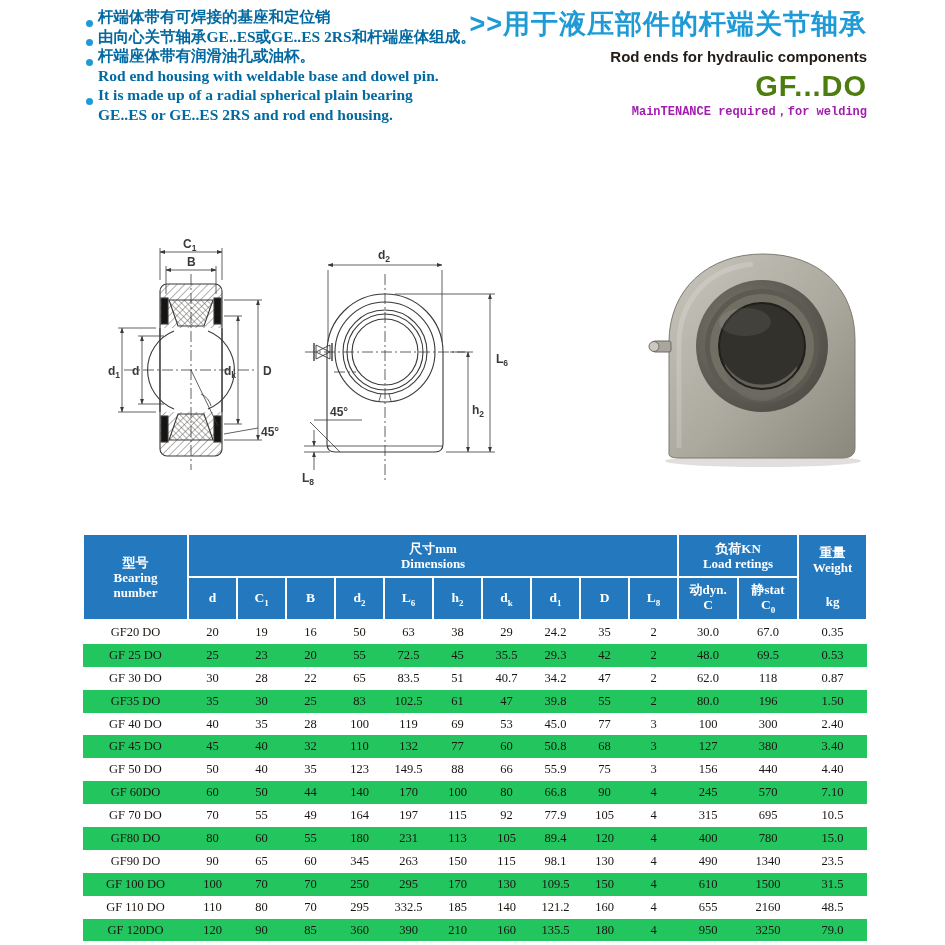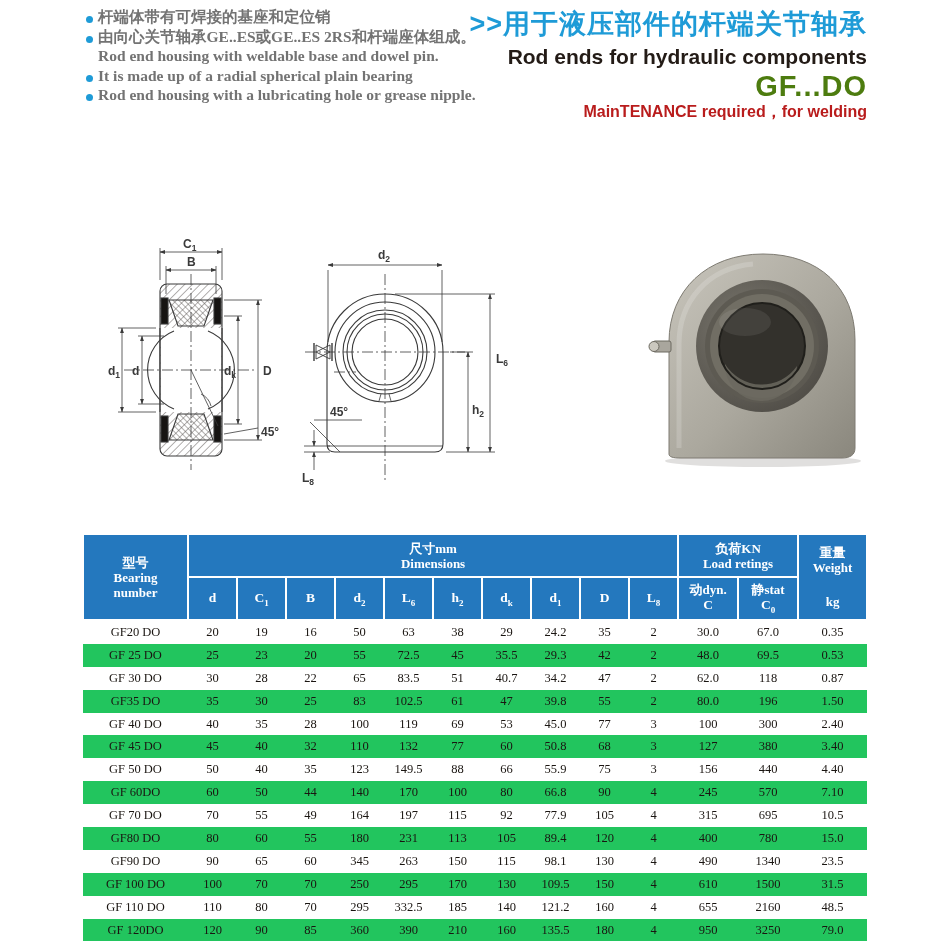--- a/index.html
+++ b/index.html
@@ -1,33 +1,33 @@
 <!DOCTYPE html>
 <html><head>
 <meta charset="utf-8">
 <style>
   html,body{margin:0;padding:0;background:#ffffff;}
   #page{position:relative;width:945px;height:945px;background:#fff;overflow:hidden;
         font-family:"Liberation Serif",serif;color:#17120f;}
 
   
   #features{position:absolute;left:86px;top:7px;width:400px;}
-  .feature-line{display:flex;align-items:center;font-weight:bold;
-                font-size:15.5px;line-height:19.5px;color:#737373;}
+  .feature-line{display:flex;align-items:flex-end;font-weight:bold;
+                font-size:15.5px;line-height:19.5px;color:#0369a1;}
   .feature-line .dot{flex:none;width:7px;height:7px;border-radius:50%;
                 background:#1e9bd7;margin:6px 5px 0 0;}
   .feature-line .dot.hidden{visibility:hidden;}
 
   
   #title-block{position:absolute;top:8px;right:78px;text-align:right;width:500px;
                font-family:"Liberation Sans",sans-serif;}
   .title-cn{font-size:27px;font-weight:bold;color:#1e9bd7;letter-spacing:1px;line-height:33px;}
-  .title-en{font-size:21px;font-weight:bold;color:#231b16;line-height:26px;margin-top:3px;}
+  .title-en{font-size:15px;font-weight:bold;color:#231b16;line-height:26px;margin-top:3px;}
   .title-model{font-size:29px;font-weight:bold;color:#4d7c0f;line-height:32px;letter-spacing:1px;}
-  .title-note{font-size:16px;font-weight:bold;color:#b91c1c;line-height:16px;margin-top:2px;}
+  .title-note{font-size:12px;font-weight:bold;color:#a21caf;line-height:16px;margin-top:2px;font-family:Liberation Mono, monospace;}
 
   
   .drawing{position:absolute;}
   .dlabel{font-family:"Liberation Sans",sans-serif;font-size:12px;font-weight:bold;fill:#3a3a3a;}
   .dsub{font-size:8.5px;}
 
   
   #spec-table{position:absolute;left:82px;top:533px;width:784px;border-collapse:collapse;
               table-layout:fixed;font-family:"Liberation Serif",serif;}
   #spec-table th{background:#2478be;color:#ffffff;border:2px solid #ffffff;
@@ -50,30 +50,34 @@
   <div id="features">
       <div class="feature-line">
         <span class="dot"></span>
         <span>杆端体带有可焊接的基座和定位销</span>
       </div>
       <div class="feature-line">
         <span class="dot"></span>
         <span>由向心关节轴承GE..ES或GE..ES 2RS和杆端座体组成。</span>
       </div>
       <div class="feature-line">
+        <span class="dot"></span>
+        <span>杆端座体带有润滑油孔或油杯。</span>
+      </div>
+      <div class="feature-line">
         <span class="dot hidden"></span>
         <span>Rod end housing with weldable base and dowel pin.</span>
       </div>
       <div class="feature-line">
         <span class="dot"></span>
         <span>It is made up of a radial spherical plain bearing</span>
       </div>
       <div class="feature-line">
-        <span class="dot"></span>
-        <span>Rod end housing with a lubricating hole or grease nipple.</span>
+        <span class="dot hidden"></span>
+        <span>GE..ES or GE..ES 2RS and rod end housing.</span>
       </div>
     </div>
 
   <div id="title-block">
     <div class="title-cn">&gt;&gt;用于液压部件的杆端关节轴承</div>
     <div class="title-en">Rod ends for hydraulic components</div>
     <div class="title-model">GF...DO</div>
     <div class="title-note">MainTENANCE required，for welding</div>
   </div>
 

